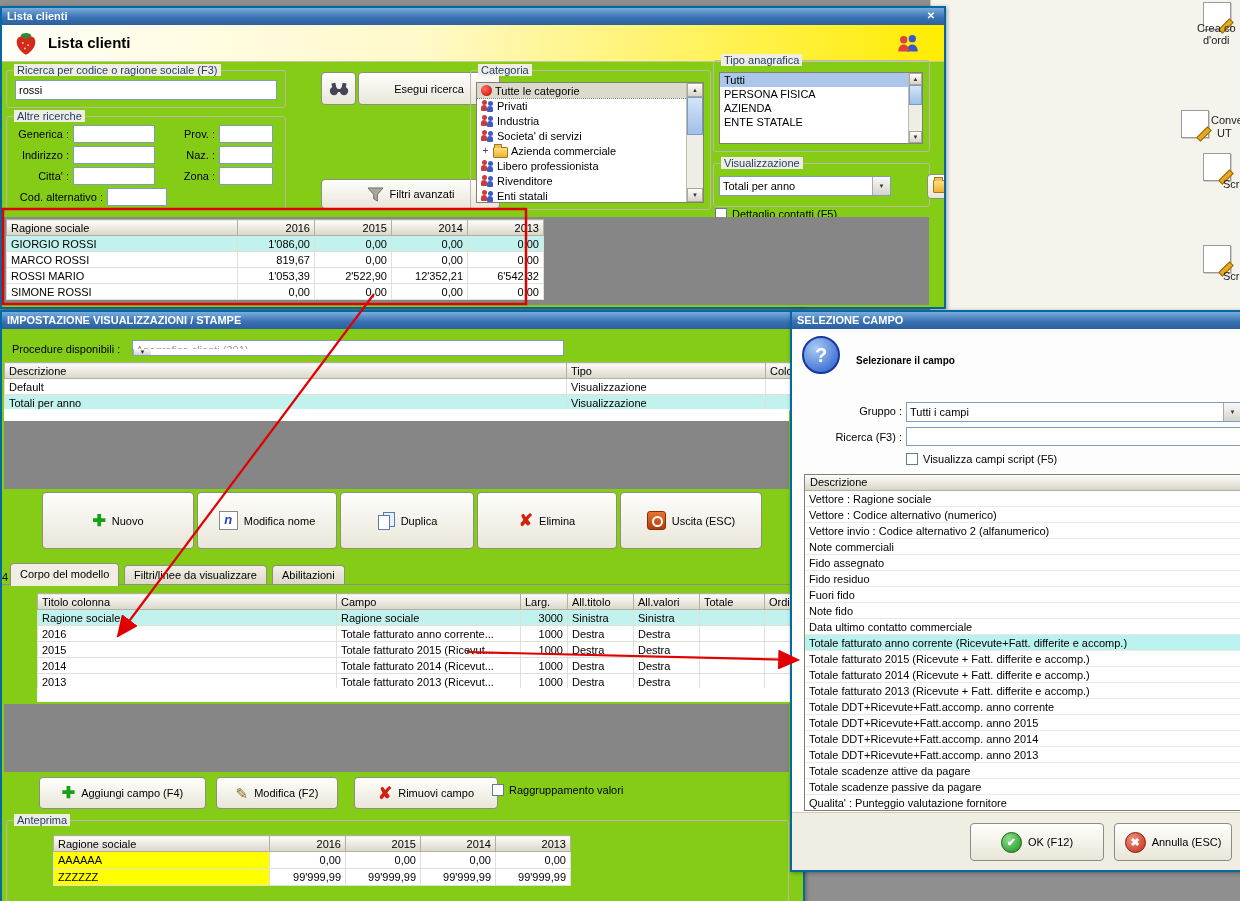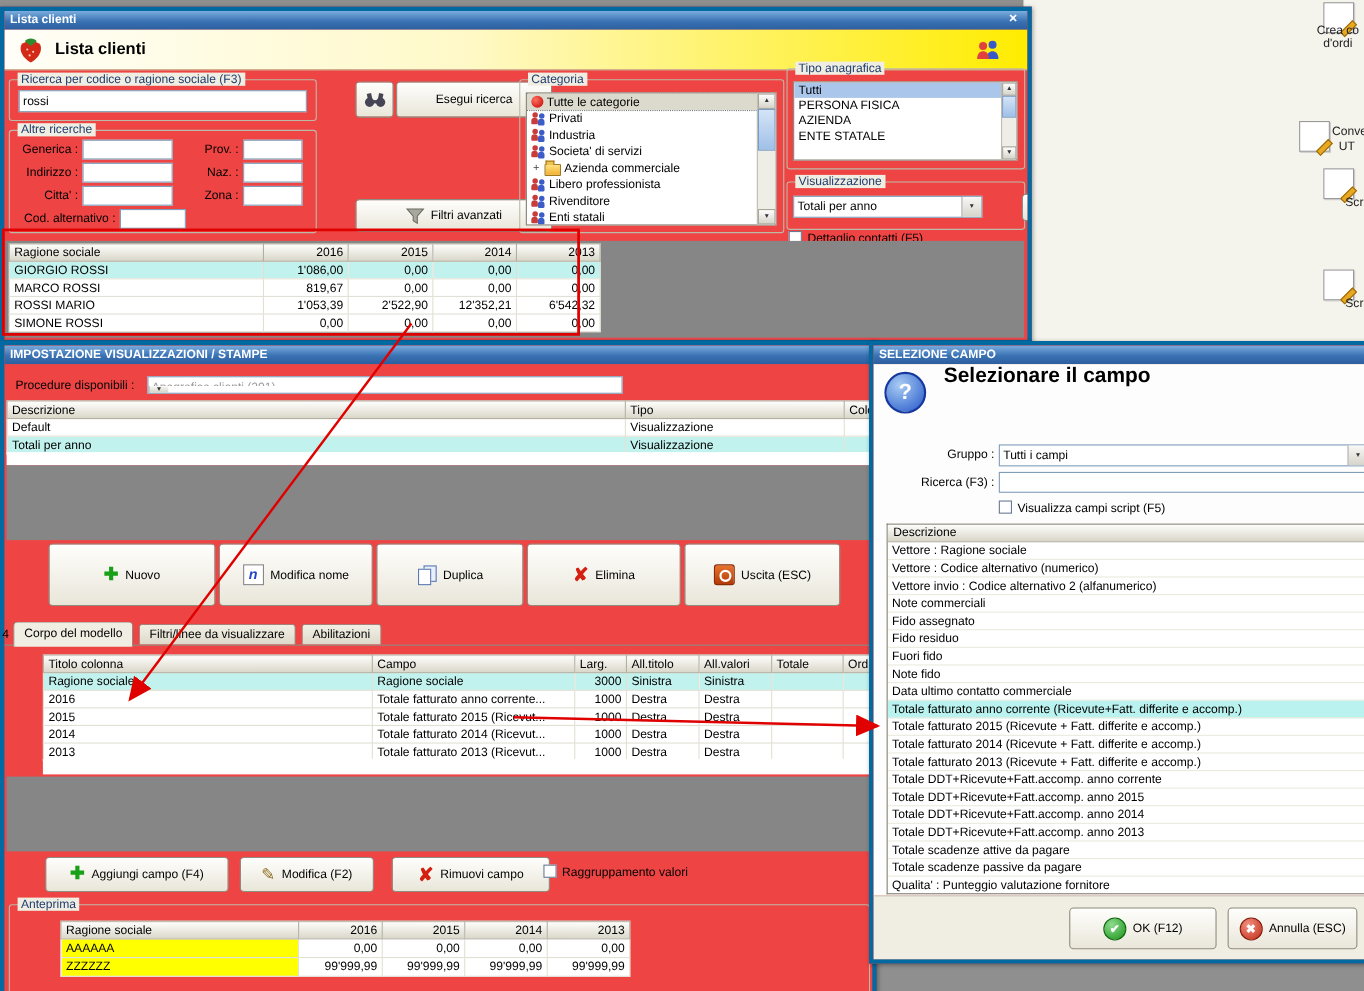--- a/index.html
+++ b/index.html
@@ -1,18 +1,18 @@
 <!DOCTYPE html>
 <html><head>
 <meta charset="utf-8">
 <style>
   html,body{margin:0;padding:0;}
   body{background:#8f8f8f;font-family:"Liberation Sans",sans-serif;font-size:11px;color:#000;}
   #stage{position:relative;width:1240px;height:901px;overflow:hidden;background:#8f8f8f;}
-  .win{position:absolute;background:#ef4444;border:4px solid #0369a1;overflow:hidden;box-shadow:1px 1px 4px rgba(0,0,0,.35);}
+  .win{position:absolute;background:#84cc16;border:2px solid #0369a1;overflow:hidden;box-shadow:1px 1px 4px rgba(0,0,0,.35);padding-left:12px;}
   .titlebar{position:absolute;left:0;top:0;right:0;height:17px;background:linear-gradient(180deg,#7badde,#3a72b4 55%,#2c5f9e);color:#fff;font-weight:bold;font-size:11px;line-height:17px;padding-left:5px;box-sizing:border-box;}
   .tbt{white-space:nowrap;}
   .close{position:absolute;right:5px;top:1px;width:16px;height:14px;text-align:center;line-height:14px;font-size:10px;color:#fff;cursor:default;}
   .grp{position:absolute;border:1px solid #bcb9a8;border-radius:3px;}
   .glbl{position:absolute;top:-7px;left:7px;background:#f0eee2;padding:0 3px;color:#1f3d6e;white-space:nowrap;}
   .inp{position:absolute;border:1px solid #7f9db9;background:#fff;padding:0 3px;font:11px "Liberation Sans",sans-serif;box-sizing:border-box;}
   .flbl{position:absolute;text-align:right;white-space:nowrap;}
   .btn{position:absolute;display:flex;align-items:center;justify-content:center;gap:6px;background:linear-gradient(180deg,#fefefc,#e9e6d9);border:1px solid #8f8c80;border-radius:4px;box-shadow:inset 0 1px 0 #fff;cursor:default;white-space:nowrap;margin-left:32px;}
   .dd{position:absolute;background:#fff;border:1px solid #7f9db9;display:flex;align-items:stretch;box-sizing:border-box;}
   .dd .val{flex:1;padding:1px 3px;overflow:hidden;white-space:nowrap;line-height:16px;}
@@ -459,21 +459,21 @@
     </table>
   </div>
 
   <div class="win" id="win-sel" style="left:790px;top:310px;width:450px;height:558px;">
     <div class="titlebar">
       <span class="tbt">SELEZIONE CAMPO</span>
     </div>
     <div class="paper" style="left:0;top:17px;right:0;height:483px;"></div>
 
     <div class="qicon" style="left:10px;top:24px;">?</div>
-    <span style="position:absolute;left:64px;top:17px;font-size:19px;font-weight:bold;text-align:center;">Selezionare il campo</span>
+    <span style="position:absolute;left:64px;top:43px;font-size:10px;font-weight:bold;text-align:center;">Selezionare il campo</span>
 
     <span class="flbl" style="left:42px;top:93px;width:68px;">Gruppo :</span>
     <div class="dd" style="left:114px;top:90px;width:336px;height:20px;">
       <span class="val">Tutti i campi</span>
       <span class="arr">▼</span>
     </div>
     <span class="flbl" style="left:30px;top:119px;width:80px;">Ricerca (F3) :</span>
     <input class="inp" style="left: 114px; top: 115px; width: 336px; height: 19px;">
     <div class="cbrow" style="left:114px;top:141px;">
       <span class="cb"></span><span>Visualizza campi script (F5)</span>

